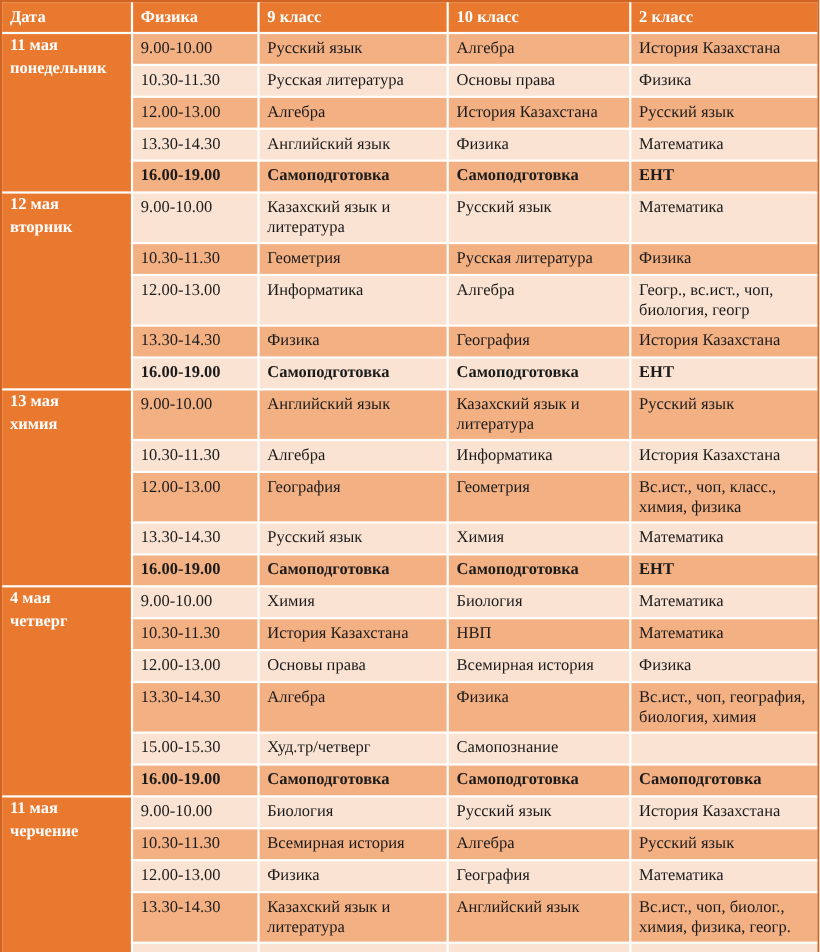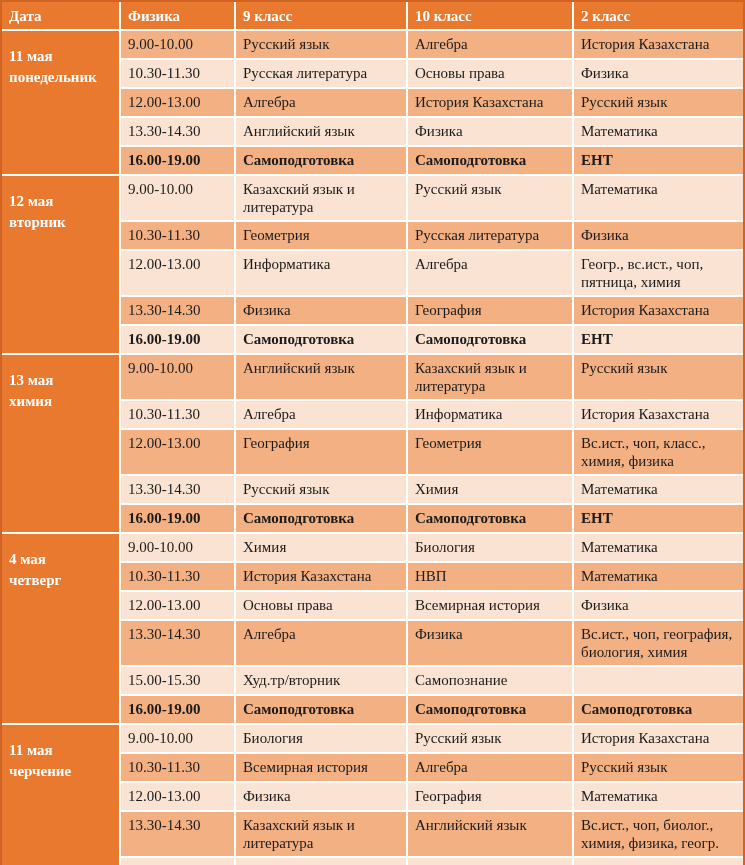--- a/index.html
+++ b/index.html
@@ -35,21 +35,21 @@
     padding: 4px 6px 4px 7px;
     height: 19px;
     font-size: 15px;
   }
 
   .timetable td.date {
     background: #e8792e;
     color: #ffffff;
     font-weight: bold;
     vertical-align: top;
-    padding: 15px 6px 4px 7px;
+    padding: 0 6px 4px 7px;
     line-height: 21px;
     font-size: 15px;
   }
 
   .timetable td.cell {
     vertical-align: top;
     padding: 4px 6px 4px 7px;
     height: 19px;
   }
 
@@ -126,21 +126,21 @@
         <tr class="dark">
           <td class="cell">10.30-11.30</td>
           <td class="cell">Геометрия</td>
           <td class="cell">Русская литература</td>
           <td class="cell">Физика</td>
         </tr>
         <tr class="light">
           <td class="cell">12.00-13.00</td>
           <td class="cell">Информатика</td>
           <td class="cell">Алгебра</td>
-          <td class="cell">Геогр., вс.ист., чоп, пятница, химия</td>
+          <td class="cell">Геогр., вс.ист., чоп, биология, геогр</td>
         </tr>
         <tr class="dark">
           <td class="cell">13.30-14.30</td>
           <td class="cell">Физика</td>
           <td class="cell">География</td>
           <td class="cell">История Казахстана</td>
         </tr>
         <tr class="light bold">
           <td class="cell">16.00-19.00</td>
           <td class="cell">Самоподготовка</td>
@@ -204,21 +204,21 @@
           <td class="cell">Физика</td>
         </tr>
         <tr class="dark">
           <td class="cell">13.30-14.30</td>
           <td class="cell">Алгебра</td>
           <td class="cell">Физика</td>
           <td class="cell">Вс.ист., чоп, география, биология, химия</td>
         </tr>
         <tr class="light">
           <td class="cell">15.00-15.30</td>
-          <td class="cell">Худ.тр/вторник</td>
+          <td class="cell">Худ.тр/четверг</td>
           <td class="cell">Самопознание</td>
           <td class="cell"></td>
         </tr>
         <tr class="dark bold">
           <td class="cell">16.00-19.00</td>
           <td class="cell">Самоподготовка</td>
           <td class="cell">Самоподготовка</td>
           <td class="cell">Самоподготовка</td>
         </tr>
         <tr class="light">

